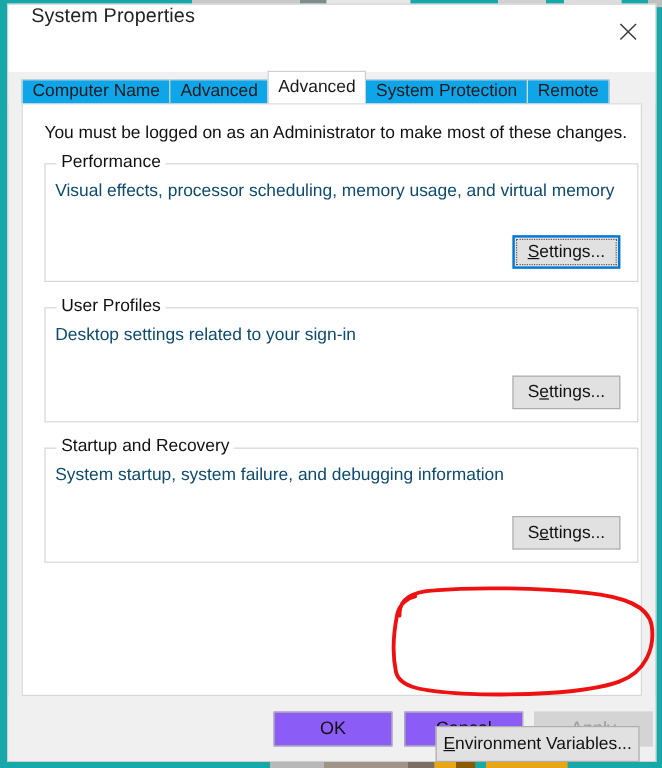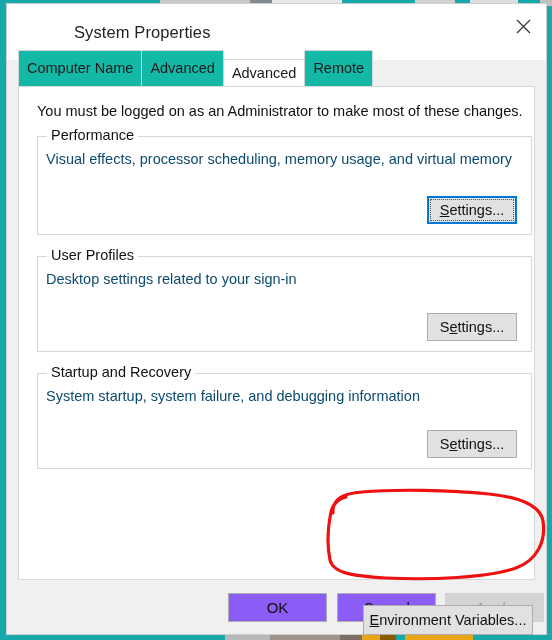--- a/index.html
+++ b/index.html
@@ -33,24 +33,23 @@
     border: 1px solid #cfcfcf;
     display: flex;
     flex-direction: column;
   }
 
   
   #title-bar {
     height: 56px;
     background: #ffffff;
     display: flex;
-    align-items: center;
+    align-items: flex-start;
     flex: none;
     position: relative;
-    padding-left: 48px;
   }
   #window-title {
     font-size: 16.5px;
     color: #222222;
     padding-left: 19px;
     letter-spacing: .1px;
   }
   #close-button {
     position: absolute;
     right: 0; top: 0;
@@ -65,25 +64,25 @@
     height: 26px;
     flex: none;
     display: flex;
     align-items: flex-end;
     padding-left: 11px;
     background: #f0f0f0;
     position: relative;
     z-index: 3;
   }
   .tab {
-    height: 36px;
+    height: 20px;
     padding: 0 8px;
     font-size: 14.5px;
     color: #1a1a1a;
-    background: #14b8a6;
+    background: #0ea5e9;
     border: 1px solid #d8d8d8;
     border-bottom: none;
     display: flex;
     align-items: center;
     line-height: 1;
     margin-right: -1px;
     cursor: default;
     white-space: nowrap;
   }
   .tab.active {
@@ -251,20 +250,21 @@
         <line x1="1" y1="1" x2="14" y2="14" stroke="#3a3a3a" stroke-width="1.2"></line>
         <line x1="14" y1="1" x2="1" y2="14" stroke="#3a3a3a" stroke-width="1.2"></line>
       </svg>
     </div>
   </div>
 
   <div id="tab-strip">
     <div class="tab">Computer Name</div>
     <div class="tab">Advanced</div>
     <div class="tab active">Advanced</div>
+    <div class="tab">System Protection</div>
     <div class="tab">Remote</div>
   </div>
 
   <div id="tab-page">
 
     <div id="admin-notice">You must be logged on as an Administrator to make most of these changes.</div>
 
     <div class="group-box" id="group-performance">
       <div class="group-title">Performance</div>
       <div class="group-desc">Visual effects, processor scheduling, memory usage, and virtual memory</div>

